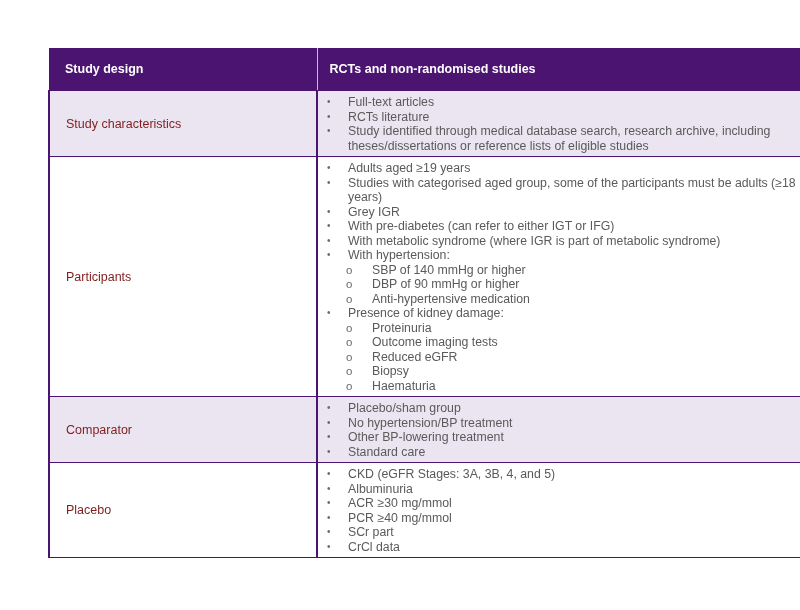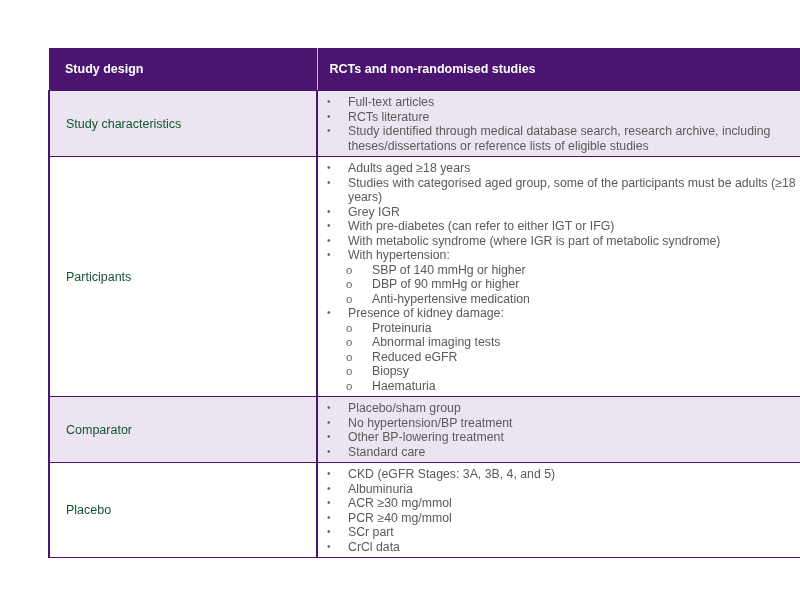--- a/index.html
+++ b/index.html
@@ -11,21 +11,21 @@
     .tbl td, .tbl th { padding: 0; vertical-align: middle; }
     .col-label { width: 268px; }
     .hdr th {
       background: #4a1470; color: #ffffff; font-weight: bold; font-size: 12.5px;
       text-align: left; height: 42px; padding-left: 16px;
       font-family: "Liberation Sans", sans-serif;
     }
     .hdr th.right { border-left: 1px solid #c9b8dc; padding-left: 12px; }
     .row td { border: 2px solid #4a1470; border-top-width: 1.5px; border-bottom-width: 1.5px; }
     .row.shaded td { background: #ebe5f1; }
-    .row td.label { color: #14532d; font-size: 12.5px; padding-left: 16px; }
+    .row td.label { color: #7f1d1d; font-size: 12.5px; padding-left: 16px; }
     .row td.content { padding: 4px 14px 3px 6px; }
     ul.items { list-style: none; margin: 0; padding: 0; }
     ul.items li { position: relative; padding-left: 24px; color: #5a5a5a; font-size: 12.3px; line-height: 14.5px; }
     ul.items li .bullet { position: absolute; left: 3px; top: 0; color: #6a6a6a; font-size: 10px; }
     ul.sub { list-style: none; margin: 0; padding: 0; }
     ul.sub li { padding-left: 24px; position: relative; }
     ul.sub li .obullet { position: absolute; left: -2px; top: 0; color: #6a6a6a; font-size: 11.5px; }
   </style>
 </head>
 <body>
@@ -49,36 +49,36 @@
         <li><span class="bullet">•</span><span>RCTs literature</span></li>
         <li><span class="bullet">•</span><span>Study identified through medical database search, research archive, including theses/dissertations or reference lists of eligible studies</span></li>
       </ul>
     </td>
   </tr>
 
   <tr class="row" style="height:238px;">
     <td class="label">Participants</td>
     <td class="content">
       <ul class="items">
-        <li><span class="bullet">•</span><span>Adults aged ≥18 years</span></li>
+        <li><span class="bullet">•</span><span>Adults aged ≥19 years</span></li>
         <li><span class="bullet">•</span><span>Studies with categorised aged group, some of the participants must be adults (≥18 years)</span></li>
         <li><span class="bullet">•</span><span>Grey IGR</span></li>
         <li><span class="bullet">•</span><span>With pre-diabetes (can refer to either IGT or IFG)</span></li>
         <li><span class="bullet">•</span><span>With metabolic syndrome (where IGR is part of metabolic syndrome)</span></li>
         <li><span class="bullet">•</span><span>With hypertension:</span>
           <ul class="sub">
             <li><span class="obullet">o</span><span>SBP of 140 mmHg or higher</span></li>
             <li><span class="obullet">o</span><span>DBP of 90 mmHg or higher</span></li>
             <li><span class="obullet">o</span><span>Anti-hypertensive medication</span></li>
           </ul>
         </li>
         <li><span class="bullet">•</span><span>Presence of kidney damage:</span>
           <ul class="sub">
             <li><span class="obullet">o</span><span>Proteinuria</span></li>
-            <li><span class="obullet">o</span><span>Abnormal imaging tests</span></li>
+            <li><span class="obullet">o</span><span>Outcome imaging tests</span></li>
             <li><span class="obullet">o</span><span>Reduced eGFR</span></li>
             <li><span class="obullet">o</span><span>Biopsy</span></li>
             <li><span class="obullet">o</span><span>Haematuria</span></li>
           </ul>
         </li>
       </ul>
     </td>
   </tr>
 
   <tr class="row shaded" style="height:66px;">

